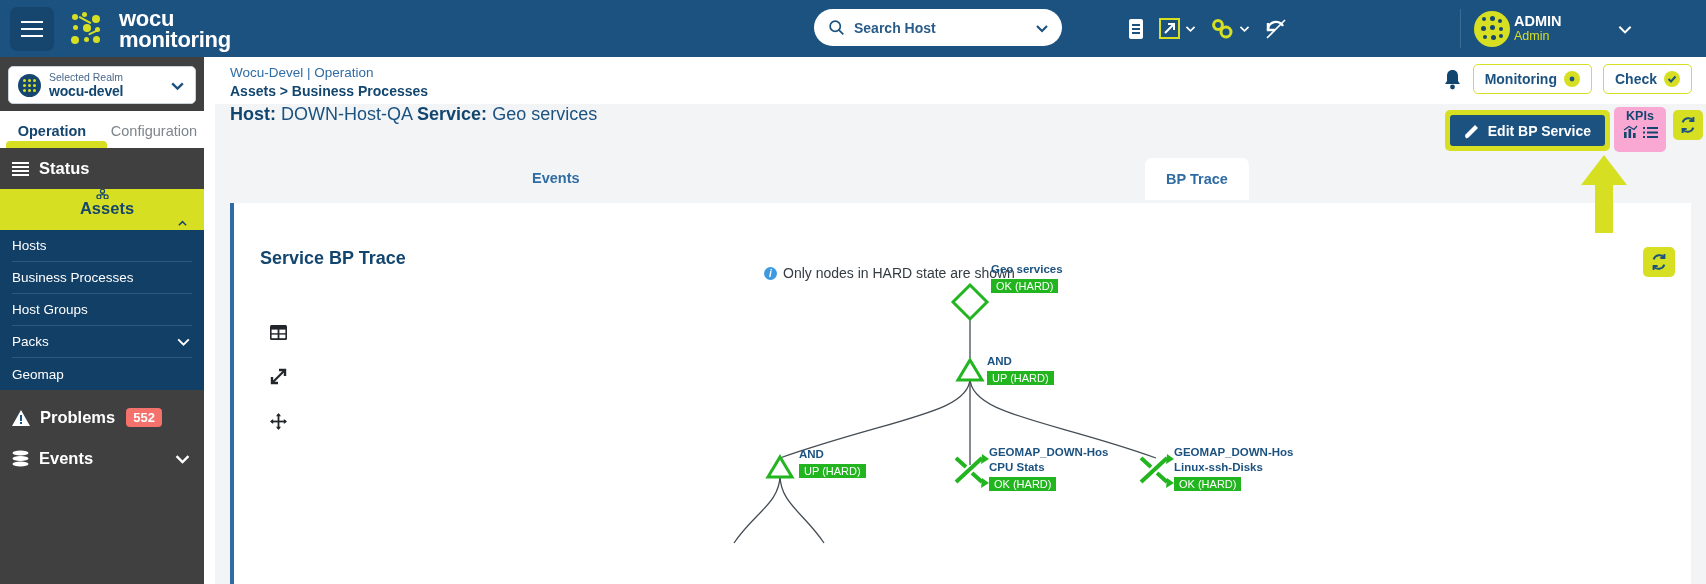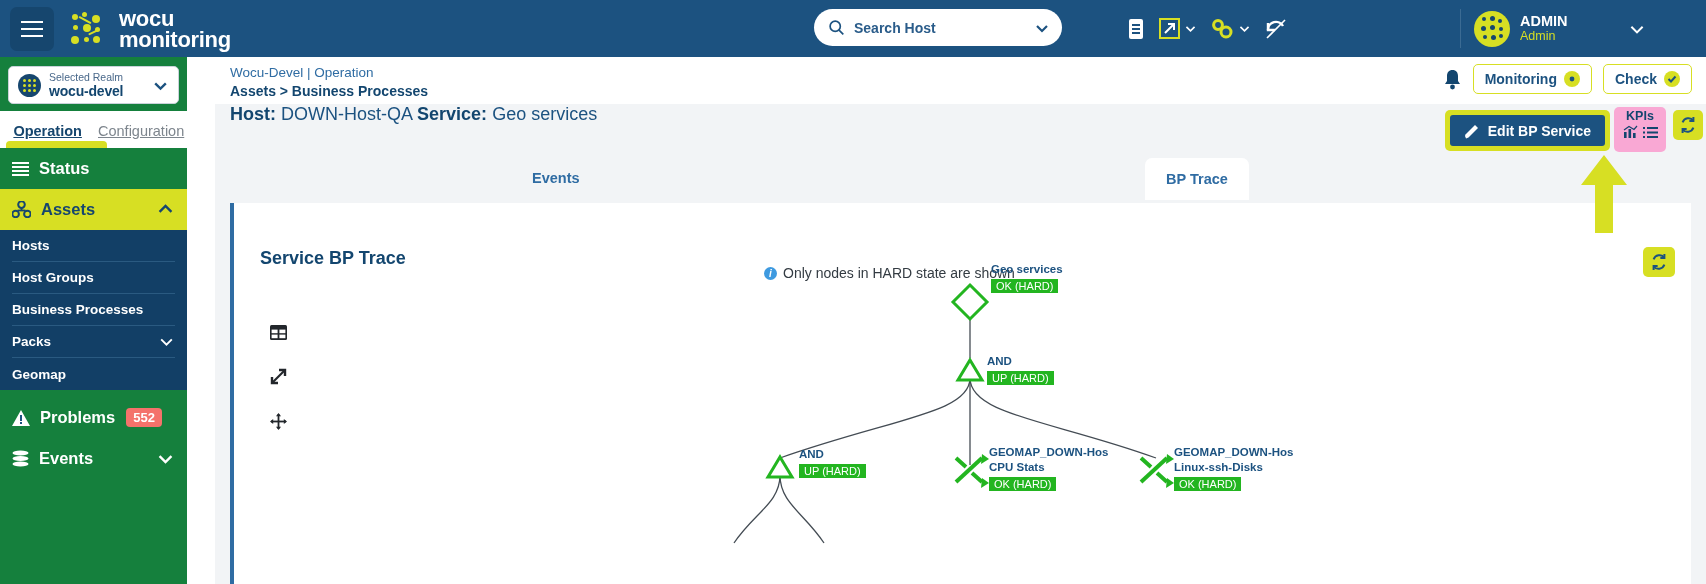--- a/index.html
+++ b/index.html
@@ -39,56 +39,56 @@
   .searchwrap .sicon { width: 17px; height: 17px; flex: 0 0 17px; }
   .searchwrap .stext { flex: 1; margin-left: 9px; color: #2a5c8a; font-size: 14px; font-weight: 600; }
   .searchwrap .chev { color: #1c5280; }
 
   .hdr-icons { position: absolute; left: 1126px; top: 0; height: 57px; display: flex; align-items: center; gap: 13px; }
   .hdr-icons .ic { cursor: pointer; display: flex; align-items: center; }
   .chevsm { margin-left: 4px; }
 
   .hdr-divider { position: absolute; left: 1460px; top: 9px; width: 1px; height: 39px; background: #3b6b93; }
 
-  .user-block { position: absolute; left: 1474px; top: 0; height: 57px; display: flex; align-items: center; gap: 10px; cursor: pointer; }
+  .user-block { position: absolute; left: 1474px; top: 0; height: 57px; display: flex; align-items: center; gap: 4px; cursor: pointer; }
   .avatar {
     width: 36px; height: 36px; border-radius: 50%; background: #d7df23;
     position: relative; overflow: hidden;
   }
   .avatar span { position: absolute; background: #16466e; border-radius: 50%; }
   .user-name { color: #ffffff; font-size: 14.5px; font-weight: 700; line-height: 16px; }
   .user-role { color: #d7df23; font-size: 12.5px; line-height: 15px; }
   .user-caret { margin-left: 50px; color: #fff; }
 
   
-  .sidebar { position: absolute; left: 0; top: 57px; width: 187px; height: 527px; background: #15803d; }
+  .sidebar { position: absolute; left: 0; top: 57px; width: 204px; height: 527px; background: #404040; }
   .realm-box {
     margin: 9px 8px 0 8px; height: 38px; background: #fff; border: 1px solid #c9d2da;
     border-radius: 5px; display: flex; align-items: center; padding: 0 9px; cursor: pointer;
   }
   .realm-icon { width: 23px; height: 23px; border-radius: 50%; background: #16466e; position: relative; flex:0 0 23px;}
   .realm-icon span { position: absolute; background: #d7df23; border-radius: 50%; width: 3px; height: 3px; }
   .realm-txt { margin-left: 8px; flex: 1; }
   .realm-lbl { font-size: 10.5px; color: #4a6versus; color:#49688a; line-height: 12px; }
   .realm-val { font-size: 14px; color: #13466f; font-weight: 700; line-height: 16px; letter-spacing: -0.2px;}
 
   .tabs-sub { height: 37px; background: #fff; display: flex; align-items: flex-end; padding-left: 0px; margin-top: 7px; position: relative;}
-  .tabs-sub .tb { font-size: 14.5px; padding: 0 0 9px 0; cursor: pointer; text-decoration: underline; }
+  .tabs-sub .tb { font-size: 14.5px; padding: 0 0 9px 0; cursor: pointer; }
   .tb-op { color: #16466e; font-weight: 700; width: 108px; text-align: center; }
   .tb-cf { color: #7d858d; font-weight: 400; width: 104px; text-align: center;}
   .tab-underline { position: absolute; left: 6px; bottom: 0; width: 101px; height: 7px; background: #d7df23; border-radius: 4px 4px 0 0;}
 
   .nav-item { display: flex; align-items: center; height: 41px; padding: 0 12px; color: #fff; font-size: 16.5px; font-weight: 700; cursor: pointer; }
   .nav-item .ntxt { margin-left: 10px; }
-  .nav-item.active { background: #d7df23; color: #16466e; }
+  .nav-item.active { background: #d7df23; color: #16466e; flex-direction: column; }
   .nav-caret { margin-left: auto; }
 
   .submenu { background: #123f66; padding: 0 12px; }
   .submenu .sub-item {
-    height: 32px; display: flex; align-items: center; color: #fff; font-size: 13.5px; font-weight: 700;
+    height: 32px; display: flex; align-items: center; color: #fff; font-size: 13.5px; font-weight: 400;
     border-bottom: 1px solid #2a5a81; cursor: pointer;
   }
   .submenu .sub-item:last-child { border-bottom: none; }
   .sub-caret { margin-left: auto; }
 
   .badge-prob {
     background: #f4726b; color: #fff; font-size: 13px; font-weight: 600;
     border-radius: 4px; padding: 2px 7px; margin-left: 11px;
   }
 
@@ -297,24 +297,24 @@
     <svg class="nav-caret" width="19" height="19" viewBox="0 0 16 16">
       <polyline points="3,10 8,5 13,10" fill="none" stroke="#16466e" stroke-width="2"></polyline>
     </svg>
   </div>
 
   <div class="submenu">
     <div class="sub-item">
       <span>Hosts</span>
     </div>
     <div class="sub-item">
+      <span>Business Processes</span>
+    </div>
+    <div class="sub-item">
       <span>Host Groups</span>
-    </div>
-    <div class="sub-item">
-      <span>Business Processes</span>
     </div>
     <div class="sub-item">
       <span>Packs</span>
       <svg class="sub-caret" width="17" height="17" viewBox="0 0 16 16">
         <polyline points="3,6 8,11 13,6" fill="none" stroke="#fff" stroke-width="1.8"></polyline>
       </svg>
     </div>
     <div class="sub-item">
       <span>Geomap</span>
     </div>

